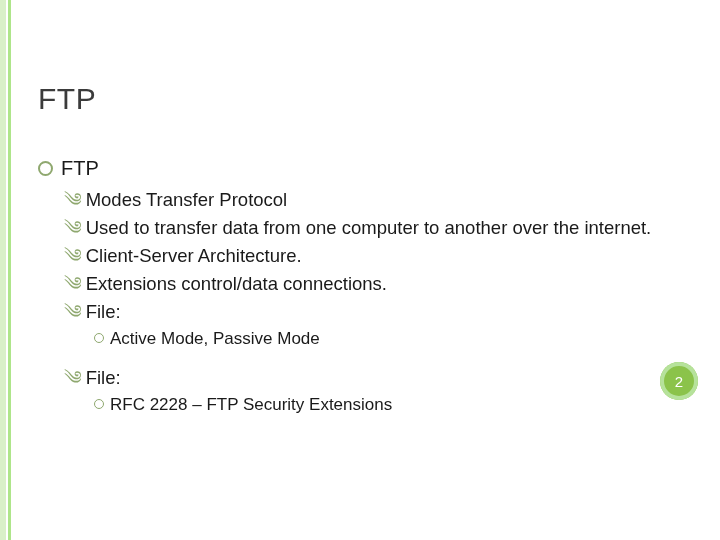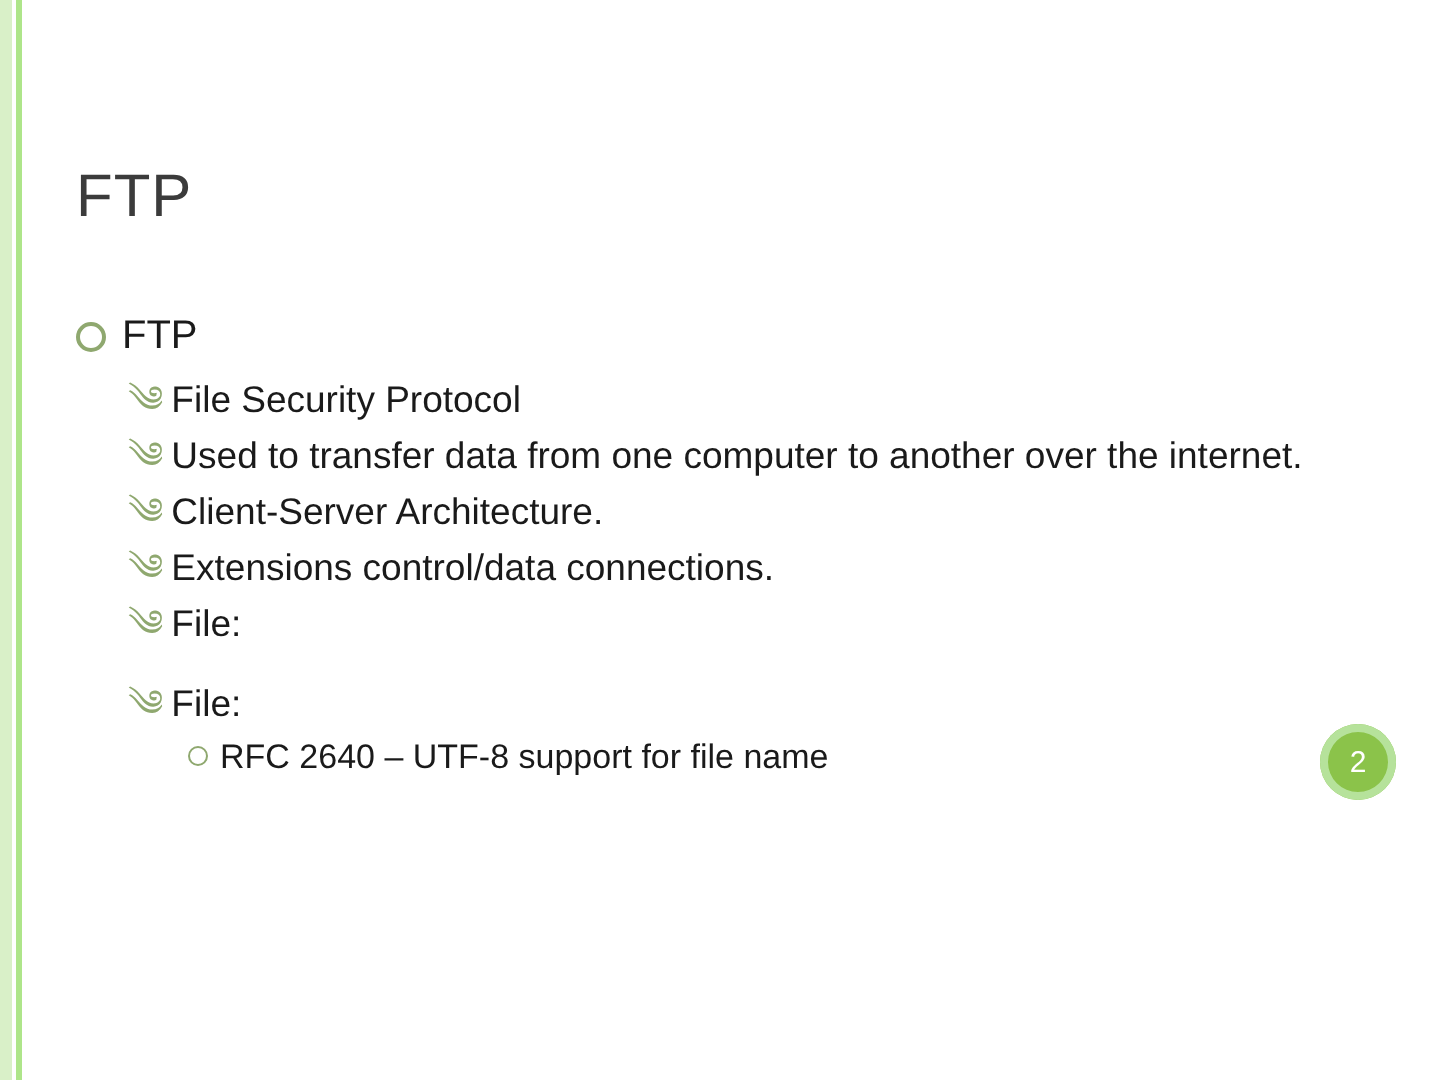--- a/index.html
+++ b/index.html
@@ -118,50 +118,54 @@
 
   <div class="content">
 
     <div class="row level0">
       <span class="bul-circle"></span>
       <span class="txt">FTP</span>
     </div>
 
     <div class="row level1">
       <span class="bul-curl">༄</span>
-      <span class="txt">File Security Protocol</span>
+      <span class="txt">Modes Transfer Protocol</span>
     </div>
     <div class="row level1">
       <span class="bul-curl">༄</span>
       <span class="txt">Used to transfer data from one computer to another over the internet.</span>
     </div>
     <div class="row level1">
       <span class="bul-curl">༄</span>
       <span class="txt">Client-Server Architecture.</span>
     </div>
     <div class="row level1">
       <span class="bul-curl">༄</span>
       <span class="txt">Extensions control/data connections.</span>
     </div>
     <div class="row level1">
       <span class="bul-curl">༄</span>
       <span class="txt">File:</span>
     </div>
 
+    <div class="row level2">
+      <span class="bul-small"></span>
+      <span class="txt">Active Mode, Passive Mode</span>
+    </div>
 
     <div class="gap"></div>
 
     <div class="row level1">
       <span class="bul-curl">༄</span>
       <span class="txt">File:</span>
     </div>
 
     <div class="row level2">
       <span class="bul-small"></span>
-      <span class="txt">RFC 2640 – UTF-8 support for file name</span>
+      <span class="txt">RFC 2228 – FTP Security Extensions</span>
     </div>
 
   </div>
 
   <div class="badge">
     <span>2</span>
   </div>
 </div>
 
 </body></html>

